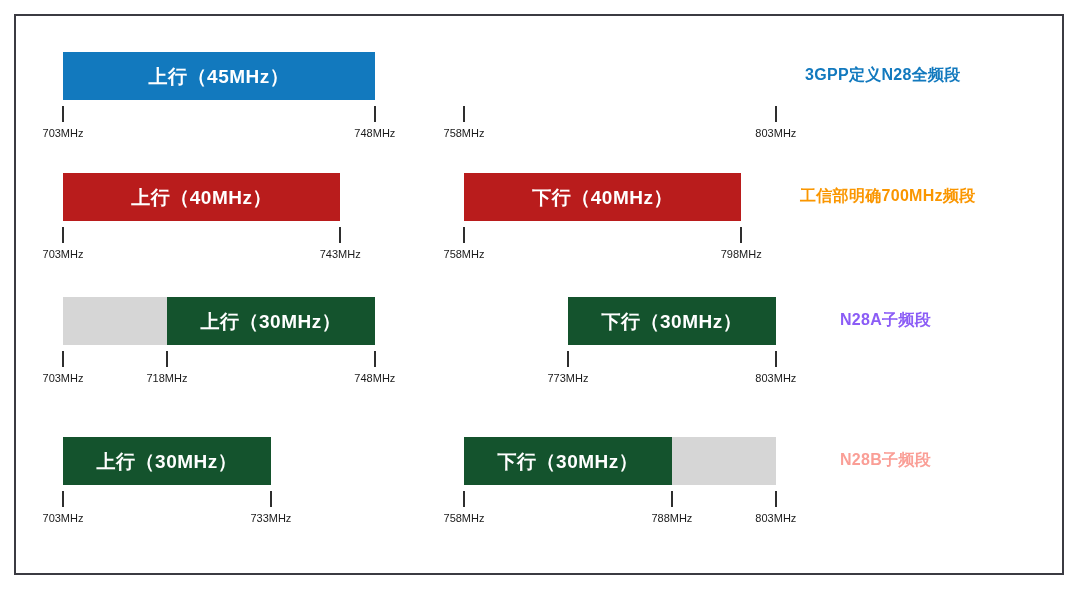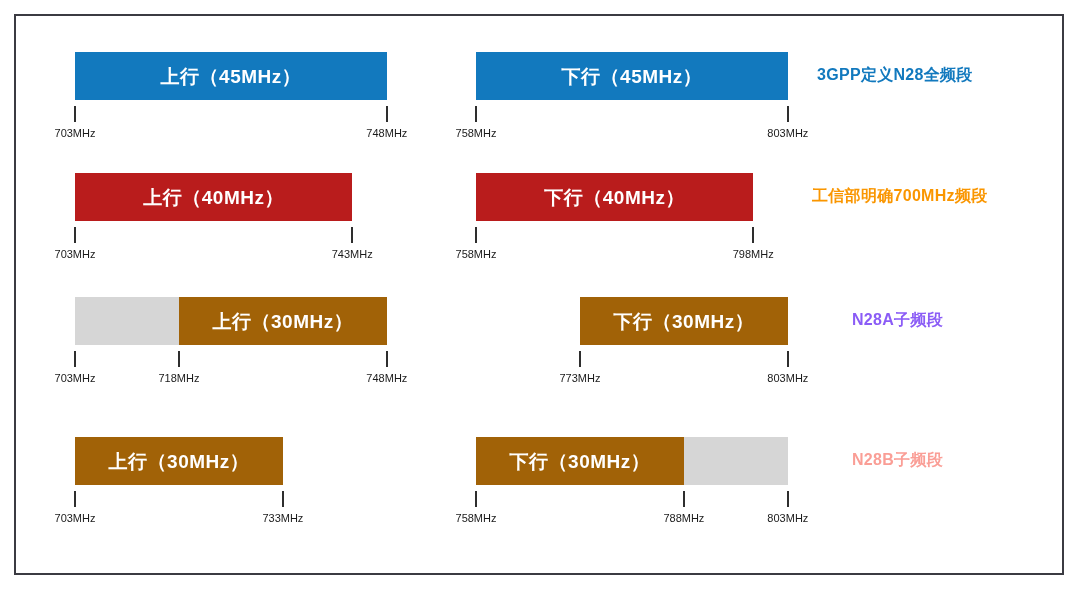--- a/index.html
+++ b/index.html
@@ -28,21 +28,21 @@
   #canvas {
     position: absolute;
     left: 0;
     top: 0;
     width: 1080px;
     height: 602px;
   }
 
   .row {
     position: absolute;
-    left: 12px;
+    left: 0;
     width: 948px;
   }
 
   
   .bar {
     position: absolute;
     height: 48px;
     box-sizing: border-box;
     display: flex;
     align-items: center;
@@ -51,21 +51,21 @@
   .bar .bar-label {
     color: #ffffff;
     font-weight: bold;
     font-size: 19px;
     letter-spacing: 0.5px;
     white-space: nowrap;
     line-height: 1;
   }
   .bar.blue   { background: #1279be; }
   .bar.orange { background: #b91c1c; }
-  .bar.pink   { background: #a16207; }
+  .bar.pink   { background: #14532d; }
   .bar.gray   { background: #d6d6d6; }
 
   
   .tick {
     position: absolute;
     width: 2px;
     height: 16px;
     background: #2e2e2e;
   }
   .tick-label {
@@ -88,23 +88,20 @@
   }
 </style>
 </head>
 <body>
 
 <div id="frame"></div>
 <div id="canvas">
     <div class="row" style="top: 52px; height: 100px;">
       <div class="bar blue" style="left: 63px; width: 311.85px; top: 0px; height: 48px;">
         <span class="bar-label">上行（45MHz）</span>
-      </div>
-      <div class="bar blue" style="left: 464px; width: 311.85px; top: 0px; height: 48px;">
-        <span class="bar-label">下行（45MHz）</span>
       </div>
       <div class="tick" style="left: 62px; top: 54px;"></div>
       <div class="tick-label" style="left: 63px; top: 76px;">703MHz</div>
       <div class="tick" style="left: 373.85px; top: 54px;"></div>
       <div class="tick-label" style="left: 374.85px; top: 76px;">748MHz</div>
       <div class="tick" style="left: 463px; top: 54px;"></div>
       <div class="tick-label" style="left: 464px; top: 76px;">758MHz</div>
       <div class="tick" style="left: 774.85px; top: 54px;"></div>
       <div class="tick-label" style="left: 775.85px; top: 76px;">803MHz</div>
       <div class="caption" style="left: 805px; top: 15px; color: rgb(18, 121, 190);">3GPP定义N28全频段</div>

